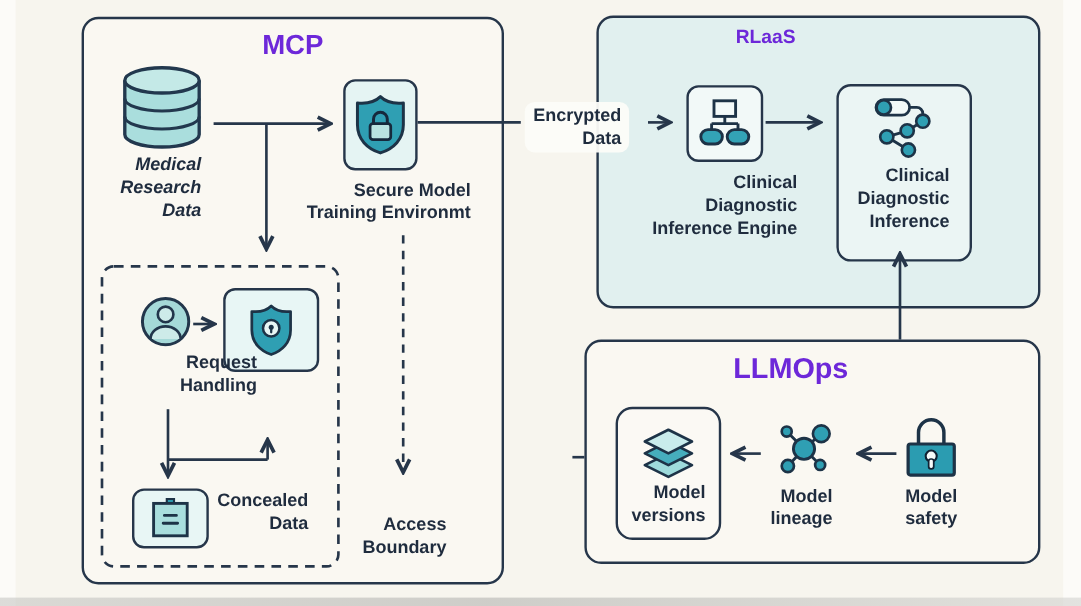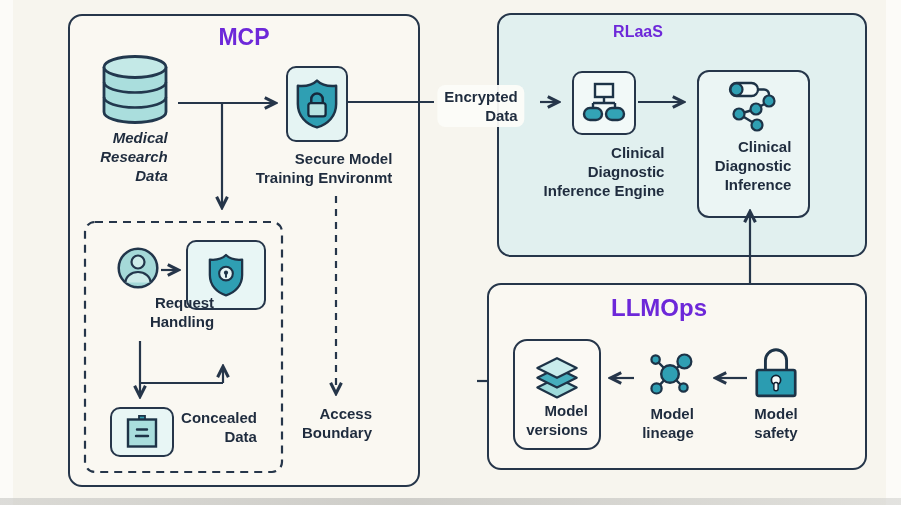--- a/index.html
+++ b/index.html
@@ -150,21 +150,21 @@
 
   <div class="label" style="left:134px;top:128px;font-style:italic;">Medical
 Research
 Data</div>
   <div class="label" style="left:324px;top:149px;">Secure Model
 Training Environmt</div>
   <div class="label" style="left:138px;top:293px;margin-left:44px;">Request
 Handling</div>
   <div class="label" style="left:219px;top:408px;">Concealed
 Data</div>
-  <div class="label" style="left:337px;top:404px;">Access
+  <div class="label" style="left:337px;top:428px;">Access
 Boundary</div>
   <div class="label halo" style="left:481px;top:85px;">Encrypted
 Data</div>
   <div class="label" style="left:604px;top:143px;">Clinical
 Diagnostic
 Inference Engine</div>
   <div class="label" style="left:753px;top:137px;">Clinical
 Diagnostic
 Inference</div>
   <div class="label" style="left:557px;top:401px;">Model

